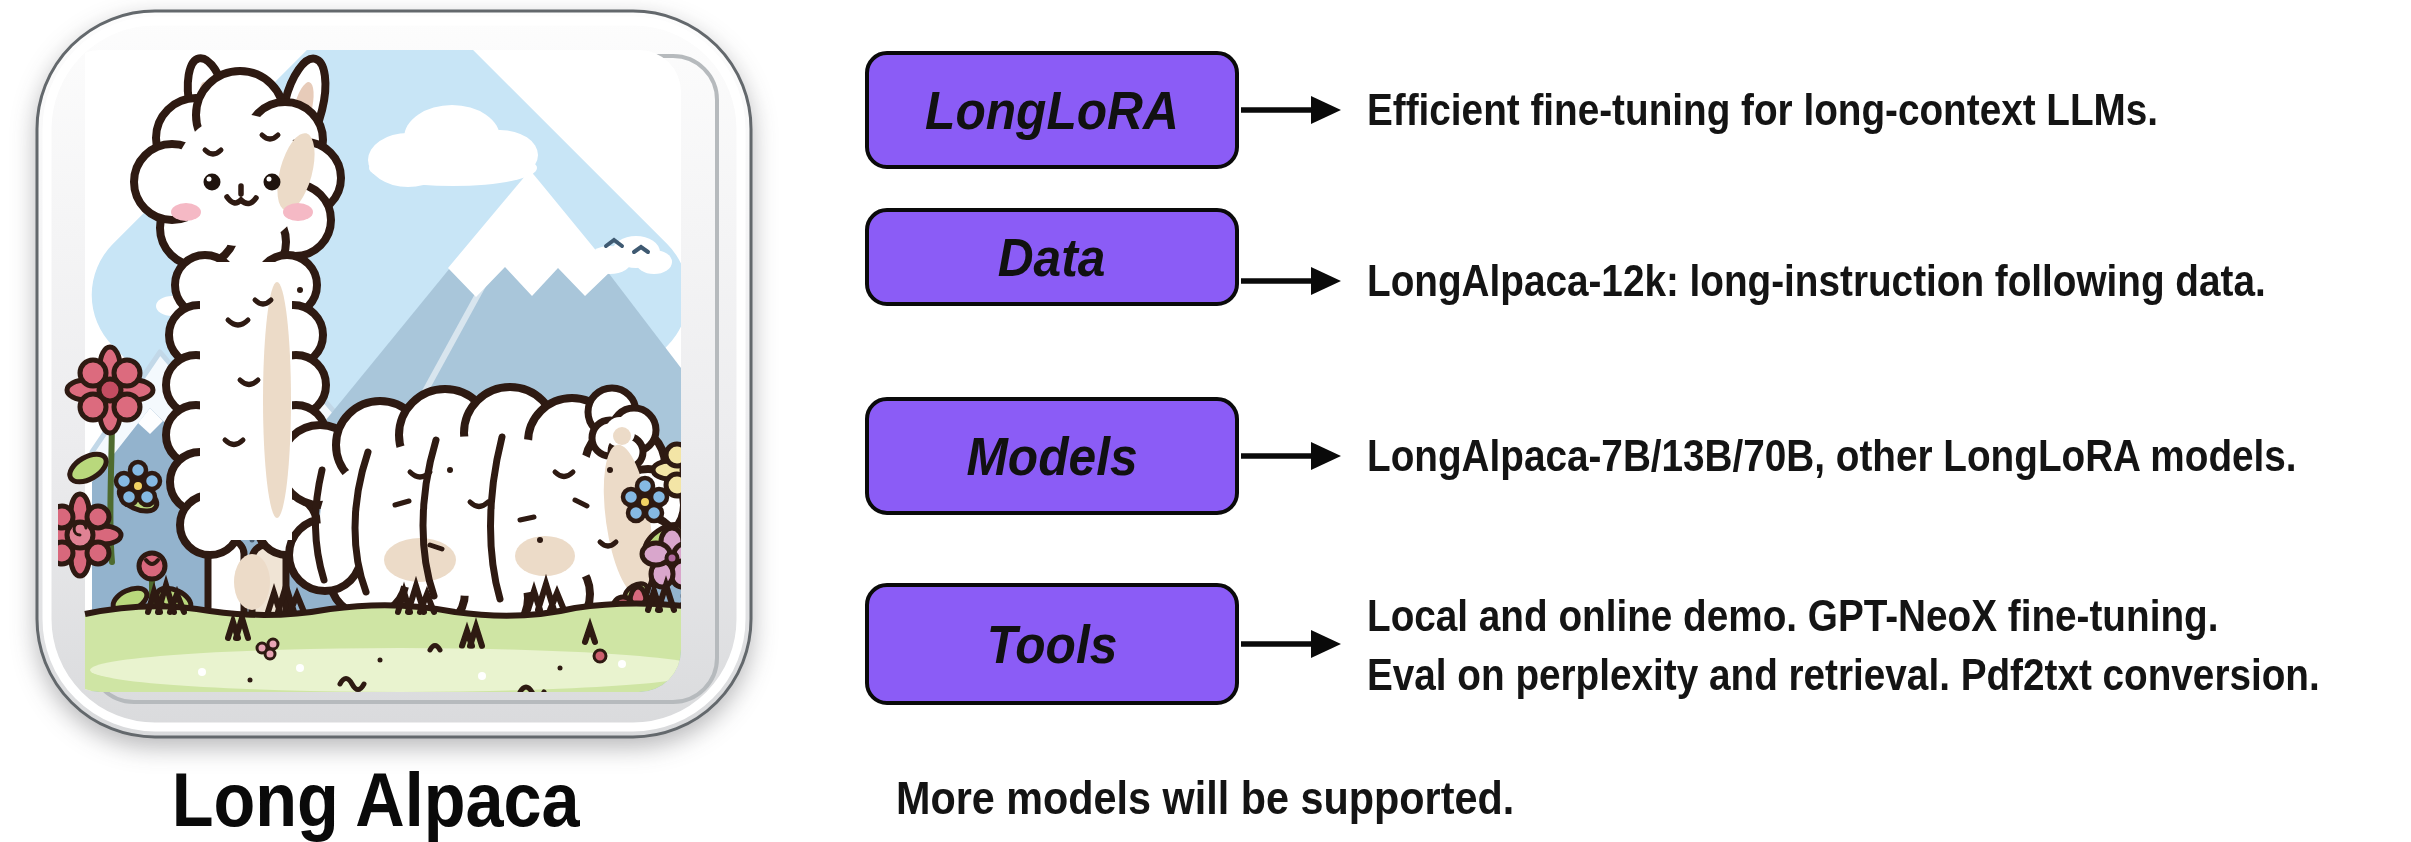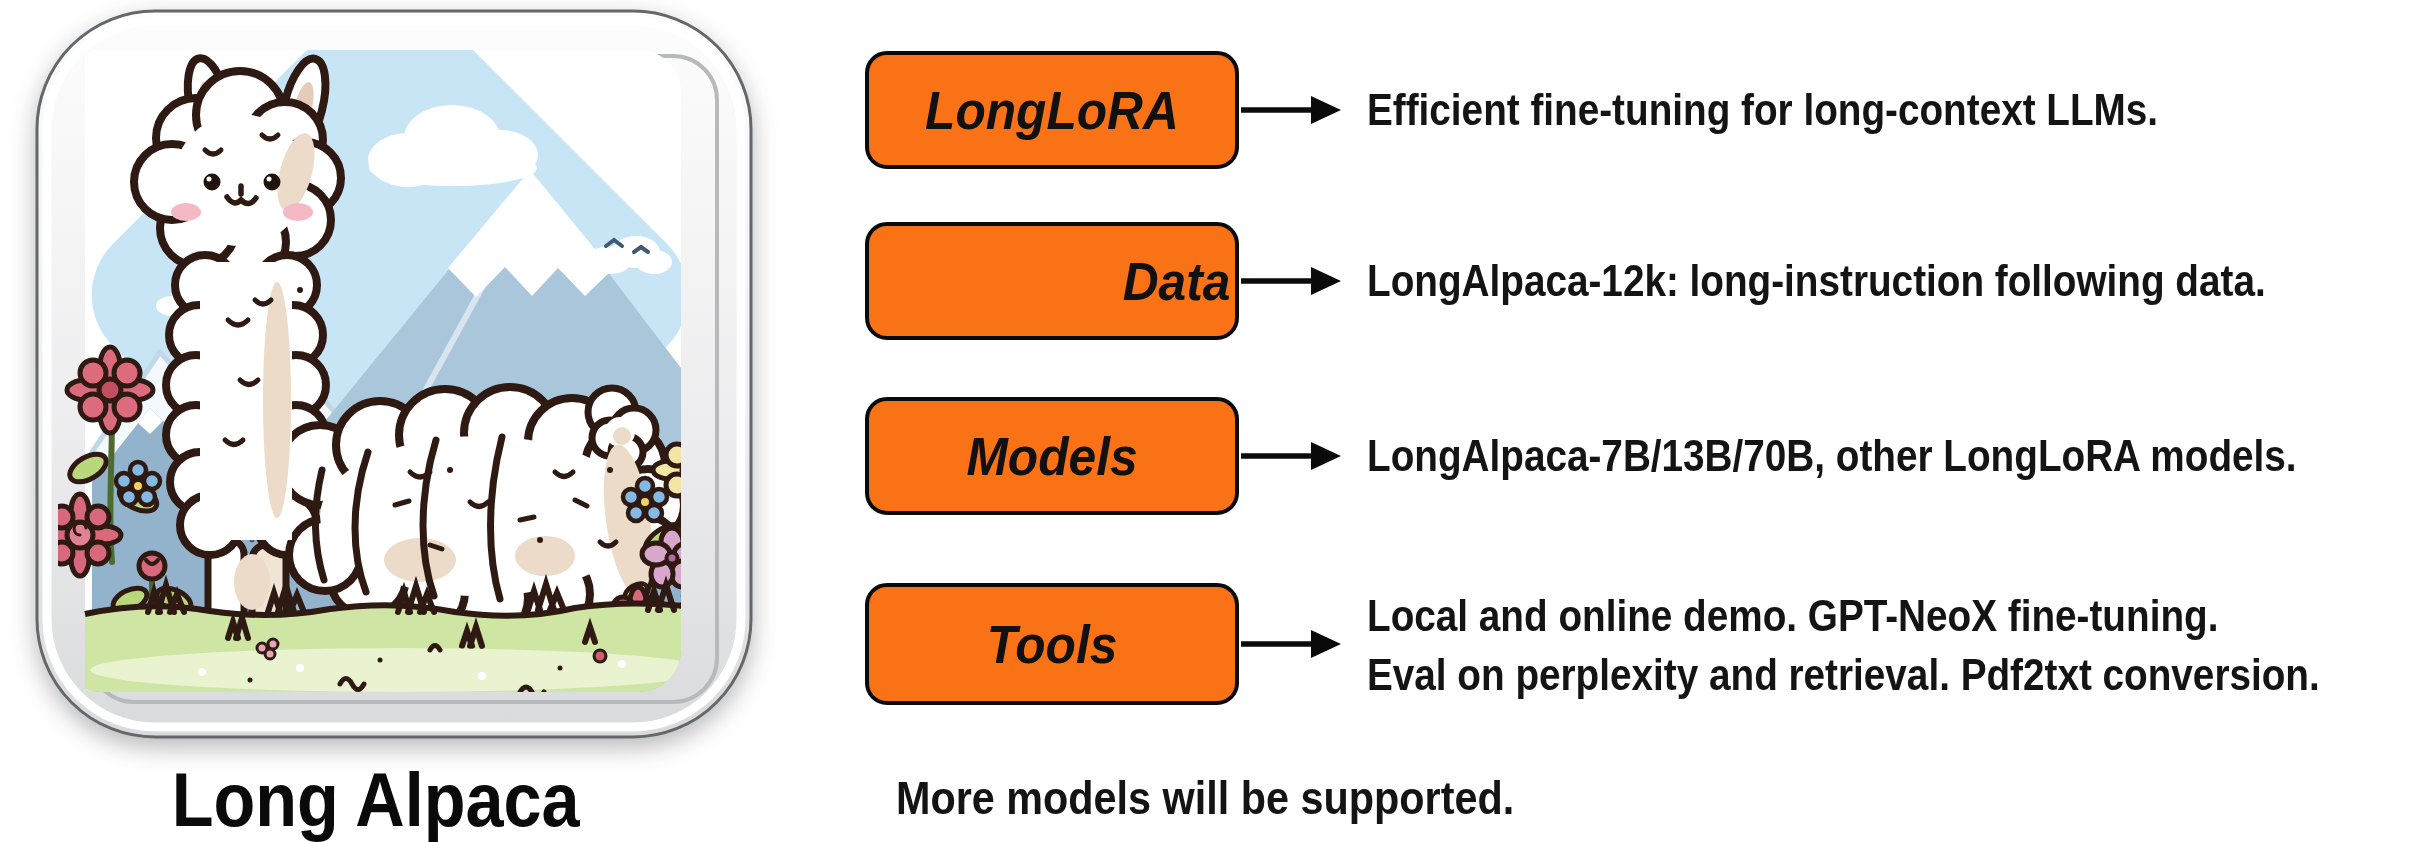--- a/index.html
+++ b/index.html
@@ -1,20 +1,20 @@
 <!DOCTYPE html>
 <html><head>
 <meta charset="utf-8">
 <style>
   html,body{margin:0;padding:0;background:#ffffff;}
   #canvas{position:relative;width:2411px;height:842px;background:#ffffff;overflow:hidden;
           font-family:"Liberation Sans",sans-serif;color:#0e0e0e;}
   
   .node-box{position:absolute;left:865px;width:374px;box-sizing:border-box;
-            border:4px solid #0a0a0a;border-radius:22px;background:#f97316;
+            border:4px solid #0a0a0a;border-radius:22px;background:#8b5cf6;
             display:flex;align-items:center;justify-content:center;}
   .node-label{font-style:italic;font-weight:600;font-size:54px;letter-spacing:0px;
               transform:scaleX(.92);white-space:nowrap;color:#111;}
   .arrow-svg{position:absolute;left:1241px;width:100px;height:40px;}
   .desc{position:absolute;left:1367px;font-size:45px;font-weight:600;color:#141414;
         line-height:54px;white-space:nowrap;transform:scaleX(.86);transform-origin:left center;}
   .desc.two-line{line-height:59px;}
   .footer-note{position:absolute;left:896px;top:770px;font-size:47px;font-weight:600;color:#141414;
         white-space:nowrap;transform:scaleX(.88);transform-origin:left center;}
   
@@ -402,21 +402,21 @@
 
   <div class="node-box" style="top:51px;height:118px;">
     <span class="node-label">LongLoRA</span>
   </div>
   <svg class="arrow-svg" style="top:90px;" viewBox="0 0 100 40">
     <line x1="0" y1="20" x2="72" y2="20" stroke="#0a0a0a" stroke-width="5.5"></line>
     <polygon points="70,6 100,20 70,34" fill="#0a0a0a"></polygon>
   </svg>
   <div class="desc" style="top:83px;">Efficient fine-tuning for long-context LLMs.</div>
 
-  <div class="node-box" style="top:222px;height:118px;justify-content:flex-end;">
+  <div class="node-box" style="top:208px;height:98px;">
     <span class="node-label">Data</span>
   </div>
   <svg class="arrow-svg" style="top:261px;" viewBox="0 0 100 40">
     <line x1="0" y1="20" x2="72" y2="20" stroke="#0a0a0a" stroke-width="5.5"></line>
     <polygon points="70,6 100,20 70,34" fill="#0a0a0a"></polygon>
   </svg>
   <div class="desc" style="top:254px;">LongAlpaca-12k: long-instruction following data.</div>
 
   <div class="node-box" style="top:397px;height:118px;text-align:center;">
     <span class="node-label">Models</span>

